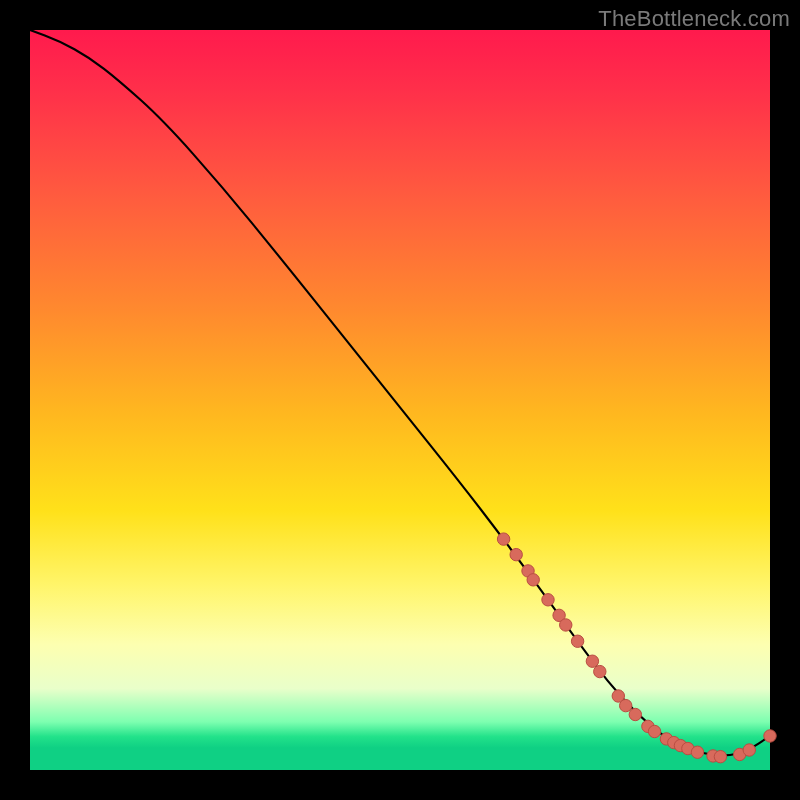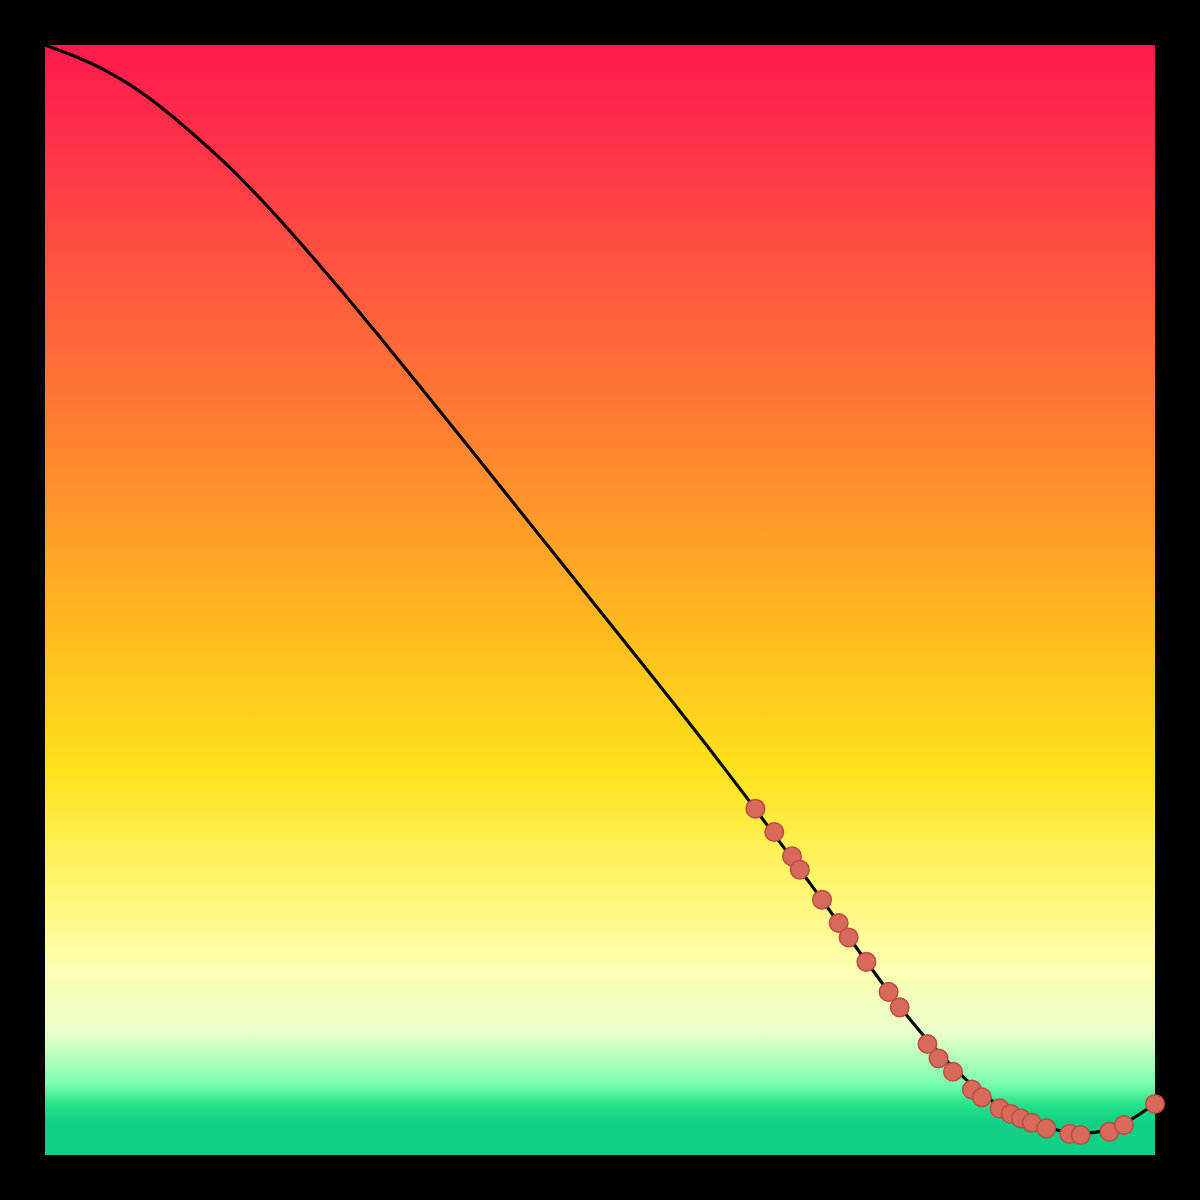--- a/index.html
+++ b/index.html
@@ -59,20 +59,21 @@
     inset: 0;
     width: 100%;
     height: 100%;
     overflow: visible;
   }
 </style>
 </head>
 <body>
 
 <div class="stage">
+  <div class="watermark">TheBottleneck.com</div>
 
   <div class="plot">
     <div class="gradient"></div>
     <svg class="curve" viewBox="0 0 740 740" preserveAspectRatio="none">
       <path id="curve-path" fill="none" stroke="#000000" stroke-width="2.1" stroke-linecap="round" stroke-linejoin="round" d="M 0.00 0.00 Q 0.00 0.00 14.80 5.55 Q 29.60 11.10 44.40 19.24 Q 59.20 27.38 74.00 38.85 Q 88.80 50.32 111.00 70.30 Q 133.20 90.28 162.80 123.58 Q 192.40 156.88 222.00 193.14 Q 251.60 229.40 281.20 266.40 Q 310.80 303.40 340.40 340.40 Q 370.00 377.40 399.60 414.40 Q 429.20 451.40 451.40 480.26 Q 473.60 509.12 495.80 539.46 Q 518.00 569.80 532.80 590.52 Q 547.60 611.24 562.40 631.22 Q 577.20 651.20 592.00 667.48 Q 606.80 683.76 621.60 696.34 Q 636.40 708.92 651.20 715.58 Q 666.00 722.24 680.80 724.46 Q 695.60 726.68 706.70 723.72 Q 717.80 720.76 728.90 713.36 T 740.00 705.96"></path>
       <g id="markers">
           <circle cx="473.60" cy="509.12" r="6.2" fill="#d86a5c" stroke="#b94d42" stroke-width="1"></circle>
           <circle cx="486.18" cy="524.66" r="6.2" fill="#d86a5c" stroke="#b94d42" stroke-width="1"></circle>
           <circle cx="498.02" cy="540.94" r="6.2" fill="#d86a5c" stroke="#b94d42" stroke-width="1"></circle>
           <circle cx="503.20" cy="549.82" r="6.2" fill="#d86a5c" stroke="#b94d42" stroke-width="1"></circle>

